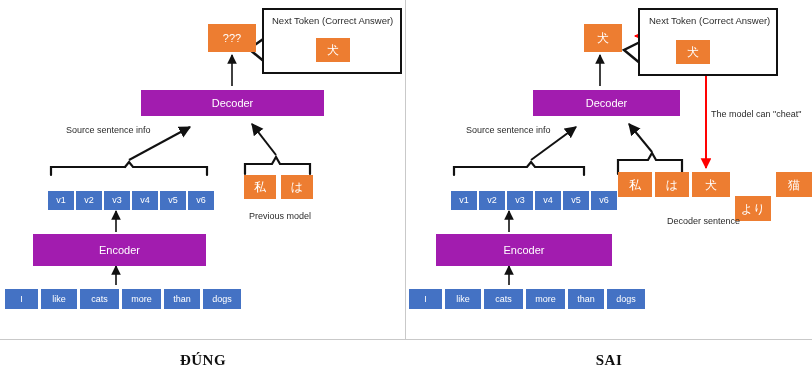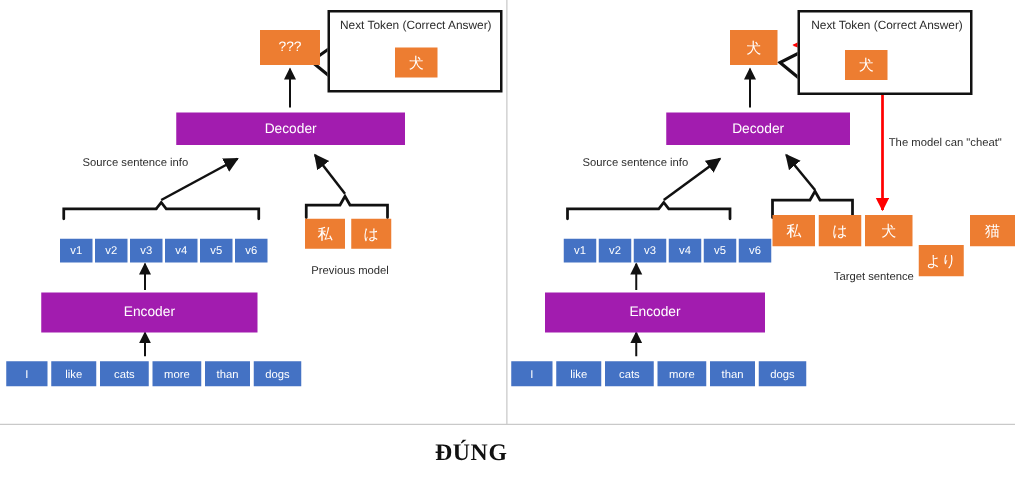--- a/index.html
+++ b/index.html
@@ -60,24 +60,24 @@
     border:2.5px solid #111111;
     background:#ffffff;
     box-sizing:border-box;
   }
 
   
   .caption{
     position:absolute;
     top:352px;
     width:406px;
-    text-align:right;
+    text-align:center;
     font-family:"Liberation Serif", serif;
     font-weight:bold;
-    font-size:19px;
+    font-size:15px;
     color:#111111;
     letter-spacing:.5px;
   }
   .caption-left{left:0;}
   .caption-right{left:406px;}
 
   svg.overlay{position:absolute;left:0;top:0;width:812px;height:386px;pointer-events:none;}
 </style>
 </head>
 <body>
@@ -221,32 +221,33 @@
       <div class="box blue vtok" style="left:185px;top:191px;">v6</div>
     </div>
 
     <div>
       <div class="box orange jtok" style="left:212px;top:172px;width:34px;height:25px;">私</div>
       <div class="box orange jtok" style="left:249px;top:172px;width:34px;height:25px;">は</div>
       <div class="box orange jtok" style="left:286px;top:172px;width:38px;height:25px;">犬</div>
       <div class="box orange jtok" style="left:329px;top:172px;width:36px;height:25px;margin-top:24px;">より</div>
       <div class="box orange jtok" style="left:370px;top:172px;width:36px;height:25px;">猫</div>
     </div>
-    <div class="lbl" style="left:261px;top:217px;">Target sentence</div>
+    <div class="lbl" style="left:261px;top:217px;">Decoder sentence</div>
 
     <div class="box green bigblock" style="left:30px;top:234px;width:176px;height:32px;">Encoder</div>
 
     <div>
       <div class="box blue tok" style="left:3px;top:289px;width:33px;">I</div>
       <div class="box blue tok" style="left:39px;top:289px;width:36px;">like</div>
       <div class="box blue tok" style="left:78px;top:289px;width:39px;">cats</div>
       <div class="box blue tok" style="left:120px;top:289px;width:39px;">more</div>
       <div class="box blue tok" style="left:162px;top:289px;width:36px;">than</div>
       <div class="box blue tok" style="left:201px;top:289px;width:38px;">dogs</div>
     </div>
   </div>
 
   <div class="divider"></div>
   <div class="hrule"></div>
 
   <div class="caption caption-left">ĐÚNG</div>
+  <div class="caption caption-right">SAI</div>
 
 </div>
 
 </body></html>

